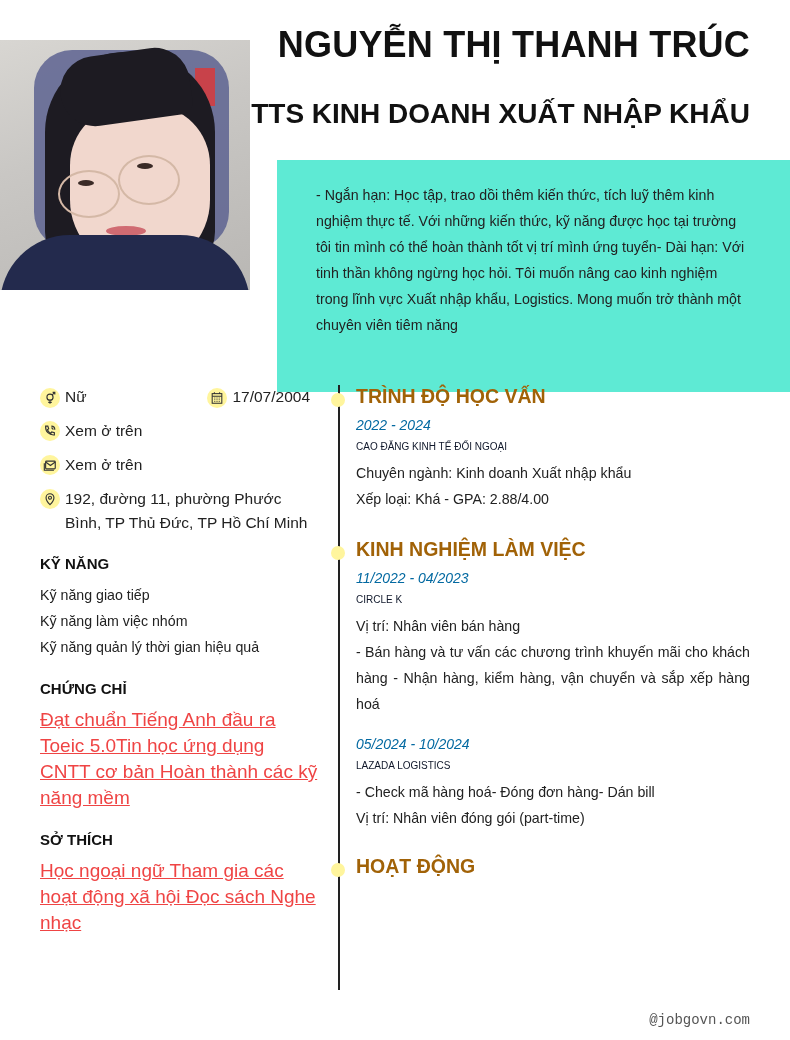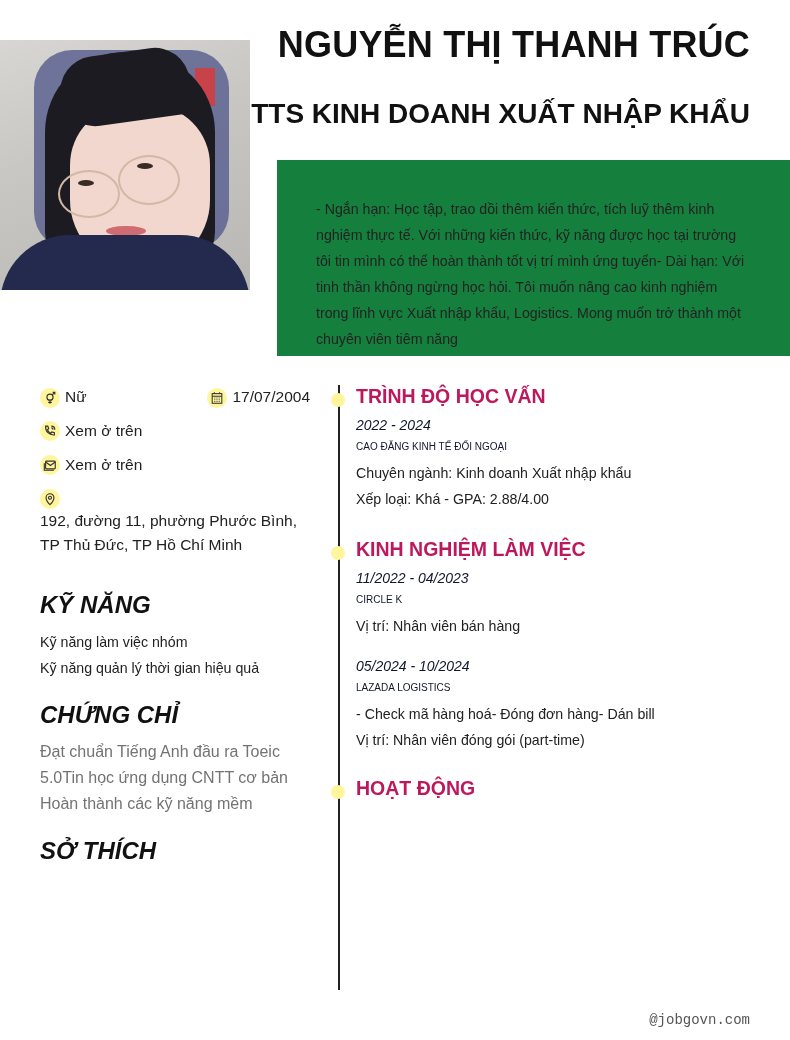--- a/index.html
+++ b/index.html
@@ -16,42 +16,42 @@
   .photo .glasses-l { position: absolute; left: 58px; top: 130px; width: 62px; height: 48px; border: 2px solid #d4b8a6; border-radius: 50%; }
   .photo .glasses-r { position: absolute; left: 118px; top: 115px; width: 62px; height: 50px; border: 2px solid #d4b8a6; border-radius: 50%; }
   .photo .eye-l { position: absolute; left: 78px; top: 140px; width: 16px; height: 6px; background: #3a2a26; border-radius: 50%; }
   .photo .eye-r { position: absolute; left: 137px; top: 123px; width: 16px; height: 6px; background: #3a2a26; border-radius: 50%; }
   .photo .lips { position: absolute; left: 106px; top: 186px; width: 40px; height: 10px; background: #d06b72; border-radius: 50%; }
   .photo .shirt { position: absolute; left: 0; top: 195px; width: 250px; height: 70px; border-radius: 80px 80px 0 0; background: #232a4d; }
 
   .name { position: absolute; right: 40px; top: 24px; font-size: 36px; font-weight: bold; letter-spacing: 0.2px; color: #111; }
   .job-title { position: absolute; right: 40px; top: 98px; font-size: 28px; font-weight: bold; color: #111; }
 
-  .objective { position: absolute; left: 277px; top: 160px; width: 513px; height: 196px; background: #15803d; padding: 36px 40px 0 39px; }
+  .objective { position: absolute; left: 277px; top: 160px; width: 513px; height: 232px; background: #5eead4; padding: 22px 40px 0 39px; }
   .objective p { font-size: 14.2px; line-height: 26px; color: #222; }
 
   .left { position: absolute; left: 40px; top: 385px; width: 280px; }
   .info-row { display: flex; align-items: flex-start; font-size: 15.5px; color: #222; margin-bottom: 10px; line-height: 24px; }
   .info-row.two { justify-content: space-between; width: 270px; }
   .info-cell { display: flex; align-items: center; }
   .icon-dot { width: 20px; height: 20px; border-radius: 50%; background: #fff59d; display: inline-flex; align-items: center; justify-content: center; margin-right: 5px; flex-shrink: 0; margin-top: 2px; }
   .icon-dot svg { width: 14px; height: 14px; }
   .addr { line-height: 24px; }
 
-  .sec-title { font-size: 24px; font-weight: bold; color: #111; margin-bottom: 10px; font-style: italic; }
+  .sec-title { font-size: 15px; font-weight: bold; color: #111; margin-bottom: 10px; }
   .left .sec { margin-top: 0; }
   .skill { font-size: 14.2px; line-height: 26px; color: #222; }
-  .para { font-size: 16px; line-height: 26px; color: #737373; }
+  .para { font-size: 19px; line-height: 26px; color: #ef4444; text-decoration: underline; }
 
   .timeline-line { position: absolute; left: 338px; top: 385px; width: 1.5px; height: 605px; background: #222; }
   .right { position: absolute; left: 356px; top: 385px; width: 394px; }
   .rsec { position: relative; }
   .dot { position: absolute; left: -25px; top: 8px; width: 14px; height: 14px; border-radius: 50%; background: #fff59d; }
-  .rsec-title { font-size: 19.5px; font-weight: bold; color: #be185d; margin-bottom: 6px; }
-  .date { font-size: 14px; font-style: italic; color: #0f172a; line-height: 22px; }
+  .rsec-title { font-size: 19.5px; font-weight: bold; color: #a16207; margin-bottom: 6px; }
+  .date { font-size: 14px; font-style: italic; color: #0369a1; line-height: 22px; }
   .org { font-size: 10px; font-weight: normal; color: #0f172a; line-height: 22px; margin-bottom: 2px; }
   .line { font-size: 14.2px; color: #222; line-height: 26px; text-align: justify; }
   .justify { text-align: justify; text-align-last: left; }
 
   .footer { position: absolute; right: 40px; top: 1012px; font-family: "Liberation Mono", "DejaVu Sans Mono", monospace; font-size: 14px; color: #555; }
 </style>
 </head>
 <body>
 
 <div class="photo">
@@ -107,43 +107,45 @@
   </div>
   <div class="info-row">
     <span class="icon-dot">
       <svg viewBox="0 0 16 16" fill="none" stroke="#333" stroke-width="1.3">
           <rect x="3" y="3.5" width="11" height="9" rx="1"></rect>
           <path d="M3 4.5l5.5 4 5.5-4M1.5 6v8h11"></path>
         </svg>
     </span>
     <span>Xem ở trên</span>
   </div>
-  <div class="info-row" style="margin-bottom:34px;flex-direction:column;">
+  <div class="info-row" style="margin-bottom:20px;">
     <span class="icon-dot">
       <svg viewBox="0 0 16 16" fill="none" stroke="#333" stroke-width="1.3">
           <path d="M8 14.5s-4.5-4.5-4.5-8a4.5 4.5 0 0 1 9 0c0 3.5-4.5 8-4.5 8z"></path>
           <circle cx="8" cy="6.5" r="1.7"></circle>
         </svg>
     </span>
     <span class="addr">192, đường 11, phường Phước Bình, TP Thủ Đức, TP Hồ Chí Minh</span>
   </div>
 
   <div class="sec" style="margin-bottom:20px;">
     <div class="sec-title">KỸ NĂNG</div>
+    <div class="skill">Kỹ năng giao tiếp</div>
     <div class="skill">Kỹ năng làm việc nhóm</div>
     <div class="skill">Kỹ năng quản lý thời gian hiệu quả</div>
   </div>
 
   <div class="sec" style="margin-bottom:20px;">
     <div class="sec-title">CHỨNG CHỈ</div>
     <div class="para">Đạt chuẩn Tiếng Anh đầu ra Toeic 5.0Tin học ứng dụng CNTT cơ bản Hoàn thành các kỹ năng mềm</div>
   </div>
 
   <div class="sec">
     <div class="sec-title">SỞ THÍCH</div>
+    <div class="para">Học ngoại ngữ Tham gia các hoạt động xã hội Đọc sách Nghe nhạc</div>
   </div>
 </div>
 
 <div class="timeline-line"></div>
 
 <div class="right">
   <div class="rsec" style="margin-bottom:26px;">
     <span class="dot"></span>
     <div class="rsec-title">TRÌNH ĐỘ HỌC VẤN</div>
     <div class="date">2022 - 2024</div>
@@ -152,20 +154,21 @@
     <div class="line">Xếp loại: Khá - GPA: 2.88/4.00</div>
   </div>
 
   <div class="rsec" style="margin-bottom:24px;">
     <span class="dot"></span>
     <div class="rsec-title">KINH NGHIỆM LÀM VIỆC</div>
     <div style="margin-bottom:16px;">
       <div class="date">11/2022 - 04/2023</div>
       <div class="org">CIRCLE K</div>
       <div class="line">Vị trí: Nhân viên bán hàng</div>
+      <div class="line justify">- Bán hàng và tư vấn các chương trình khuyến mãi cho khách hàng - Nhận hàng, kiểm hàng, vận chuyển và sắp xếp hàng hoá</div>
     </div>
     <div>
       <div class="date">05/2024 - 10/2024</div>
       <div class="org">LAZADA LOGISTICS</div>
       <div class="line">- Check mã hàng hoá- Đóng đơn hàng- Dán bill</div>
       <div class="line">Vị trí: Nhân viên đóng gói (part-time)</div>
     </div>
   </div>
 
   <div class="rsec">

